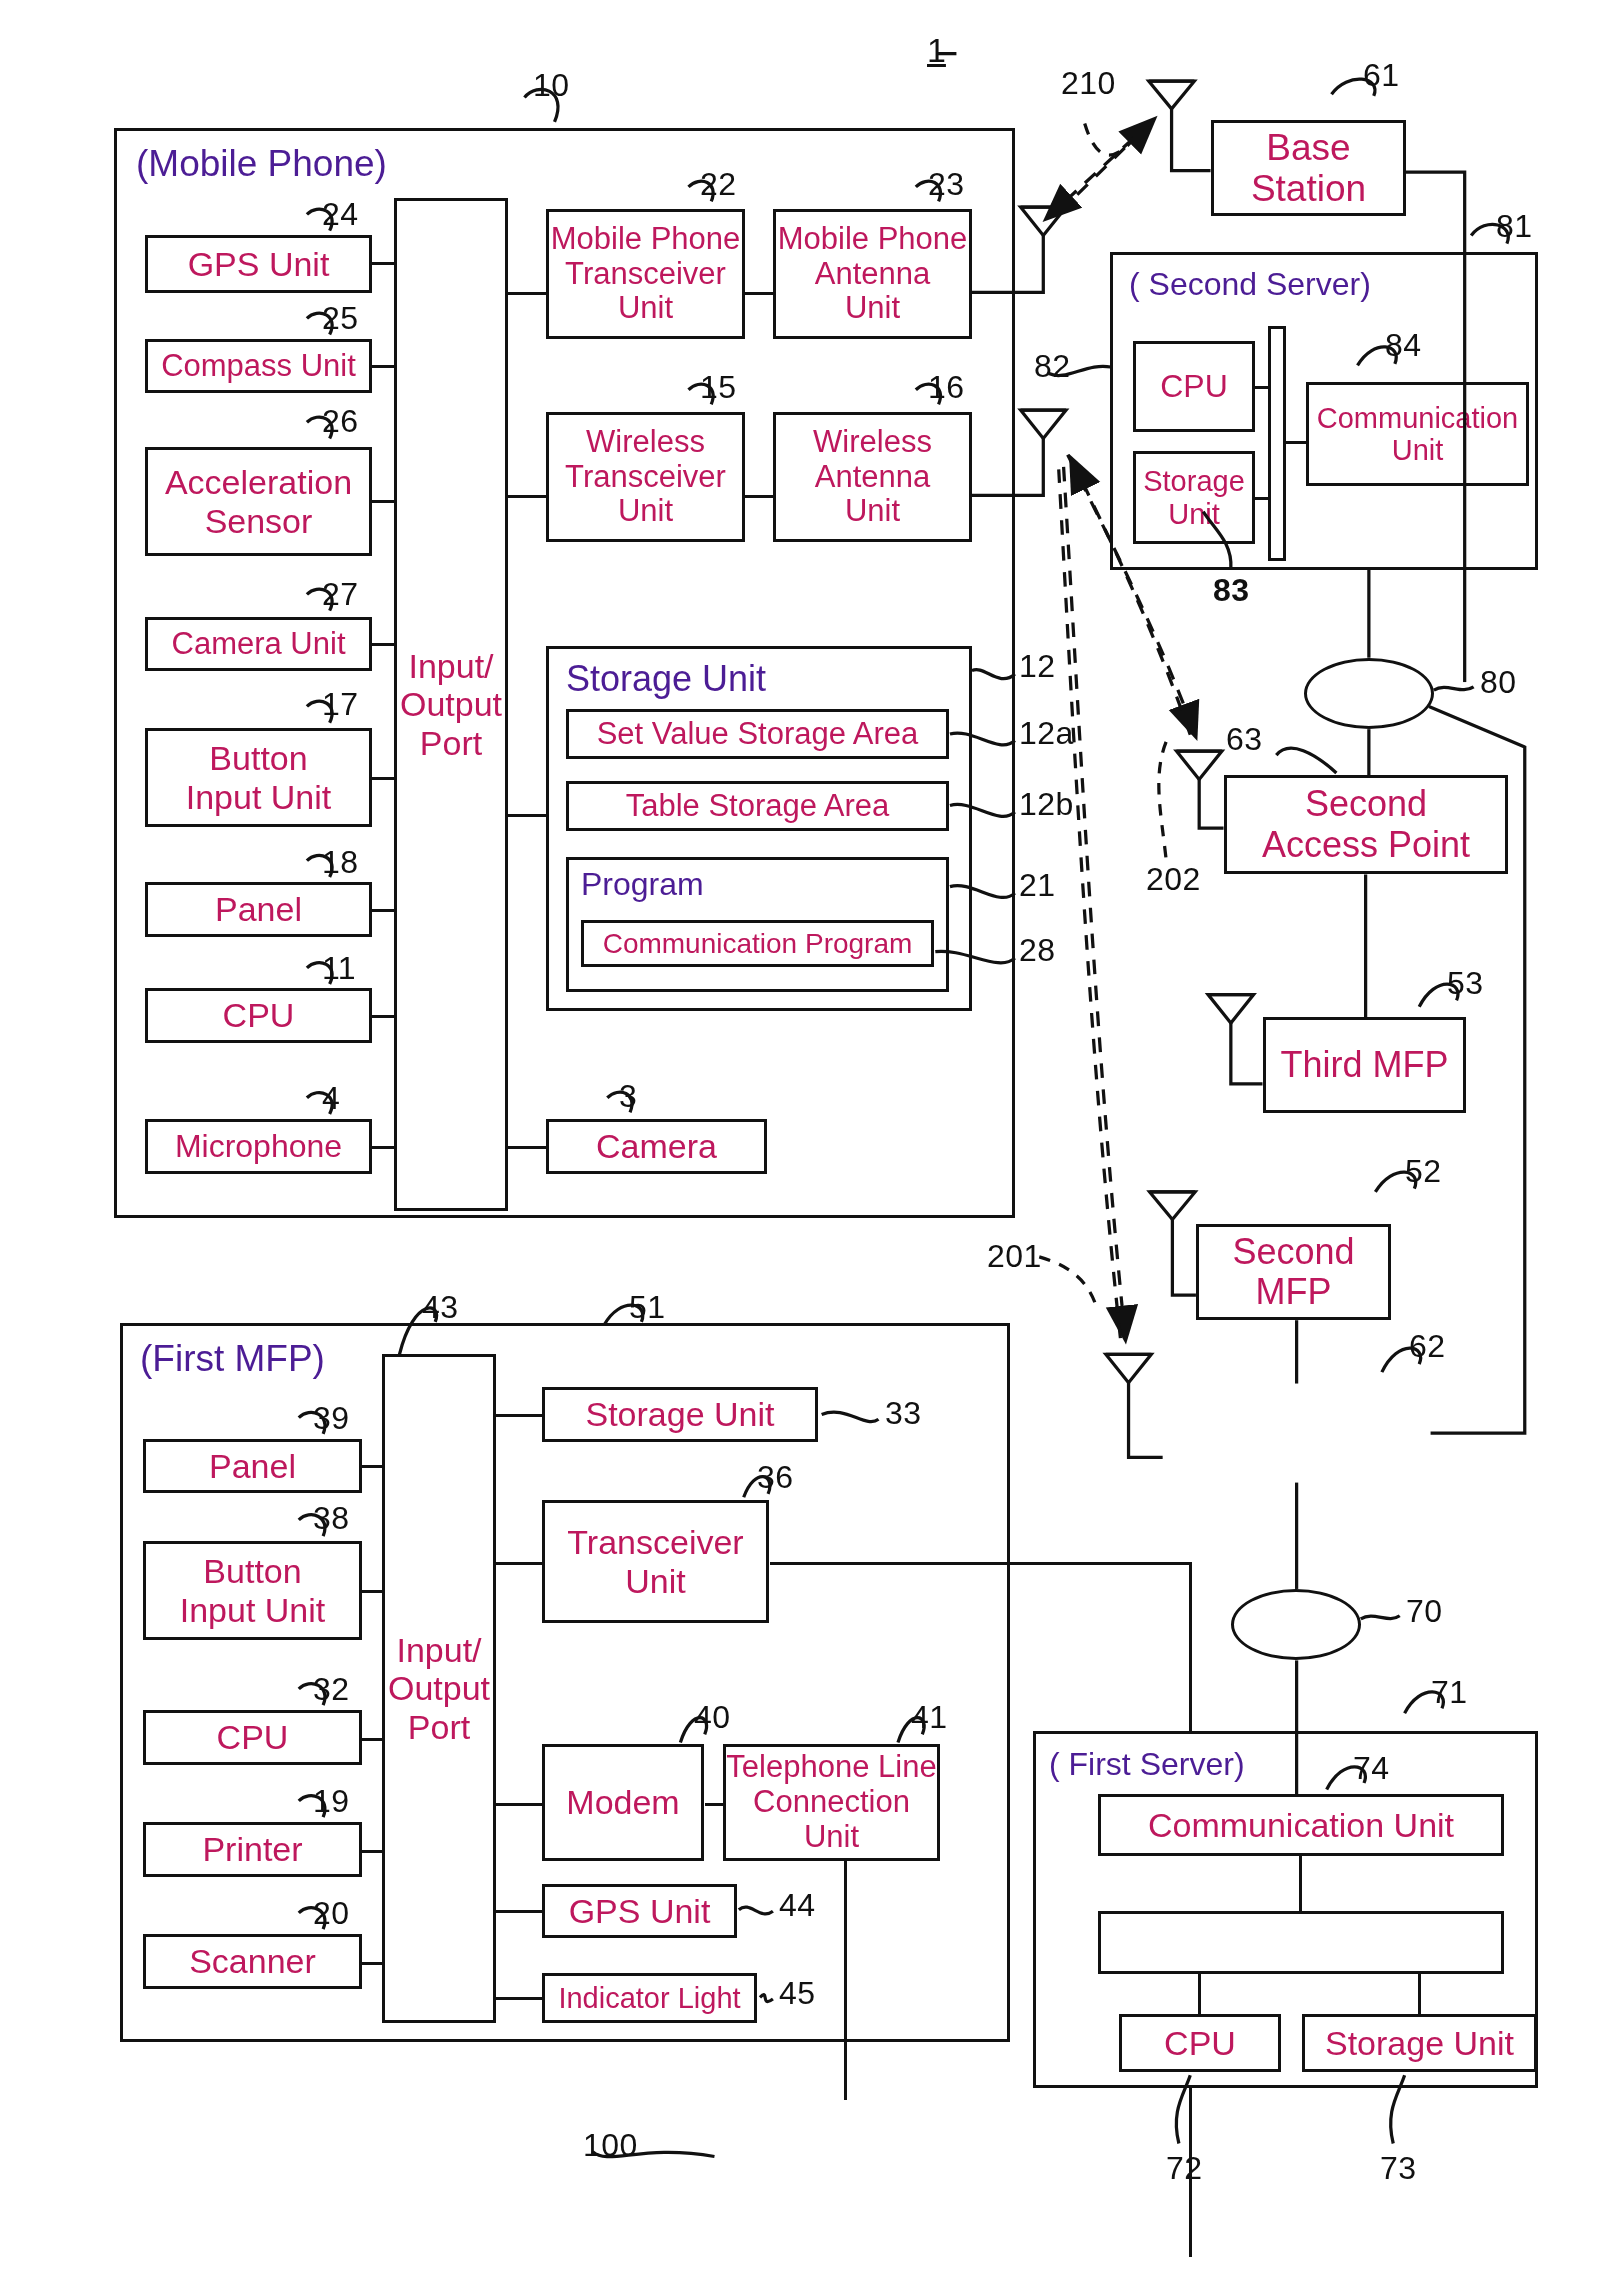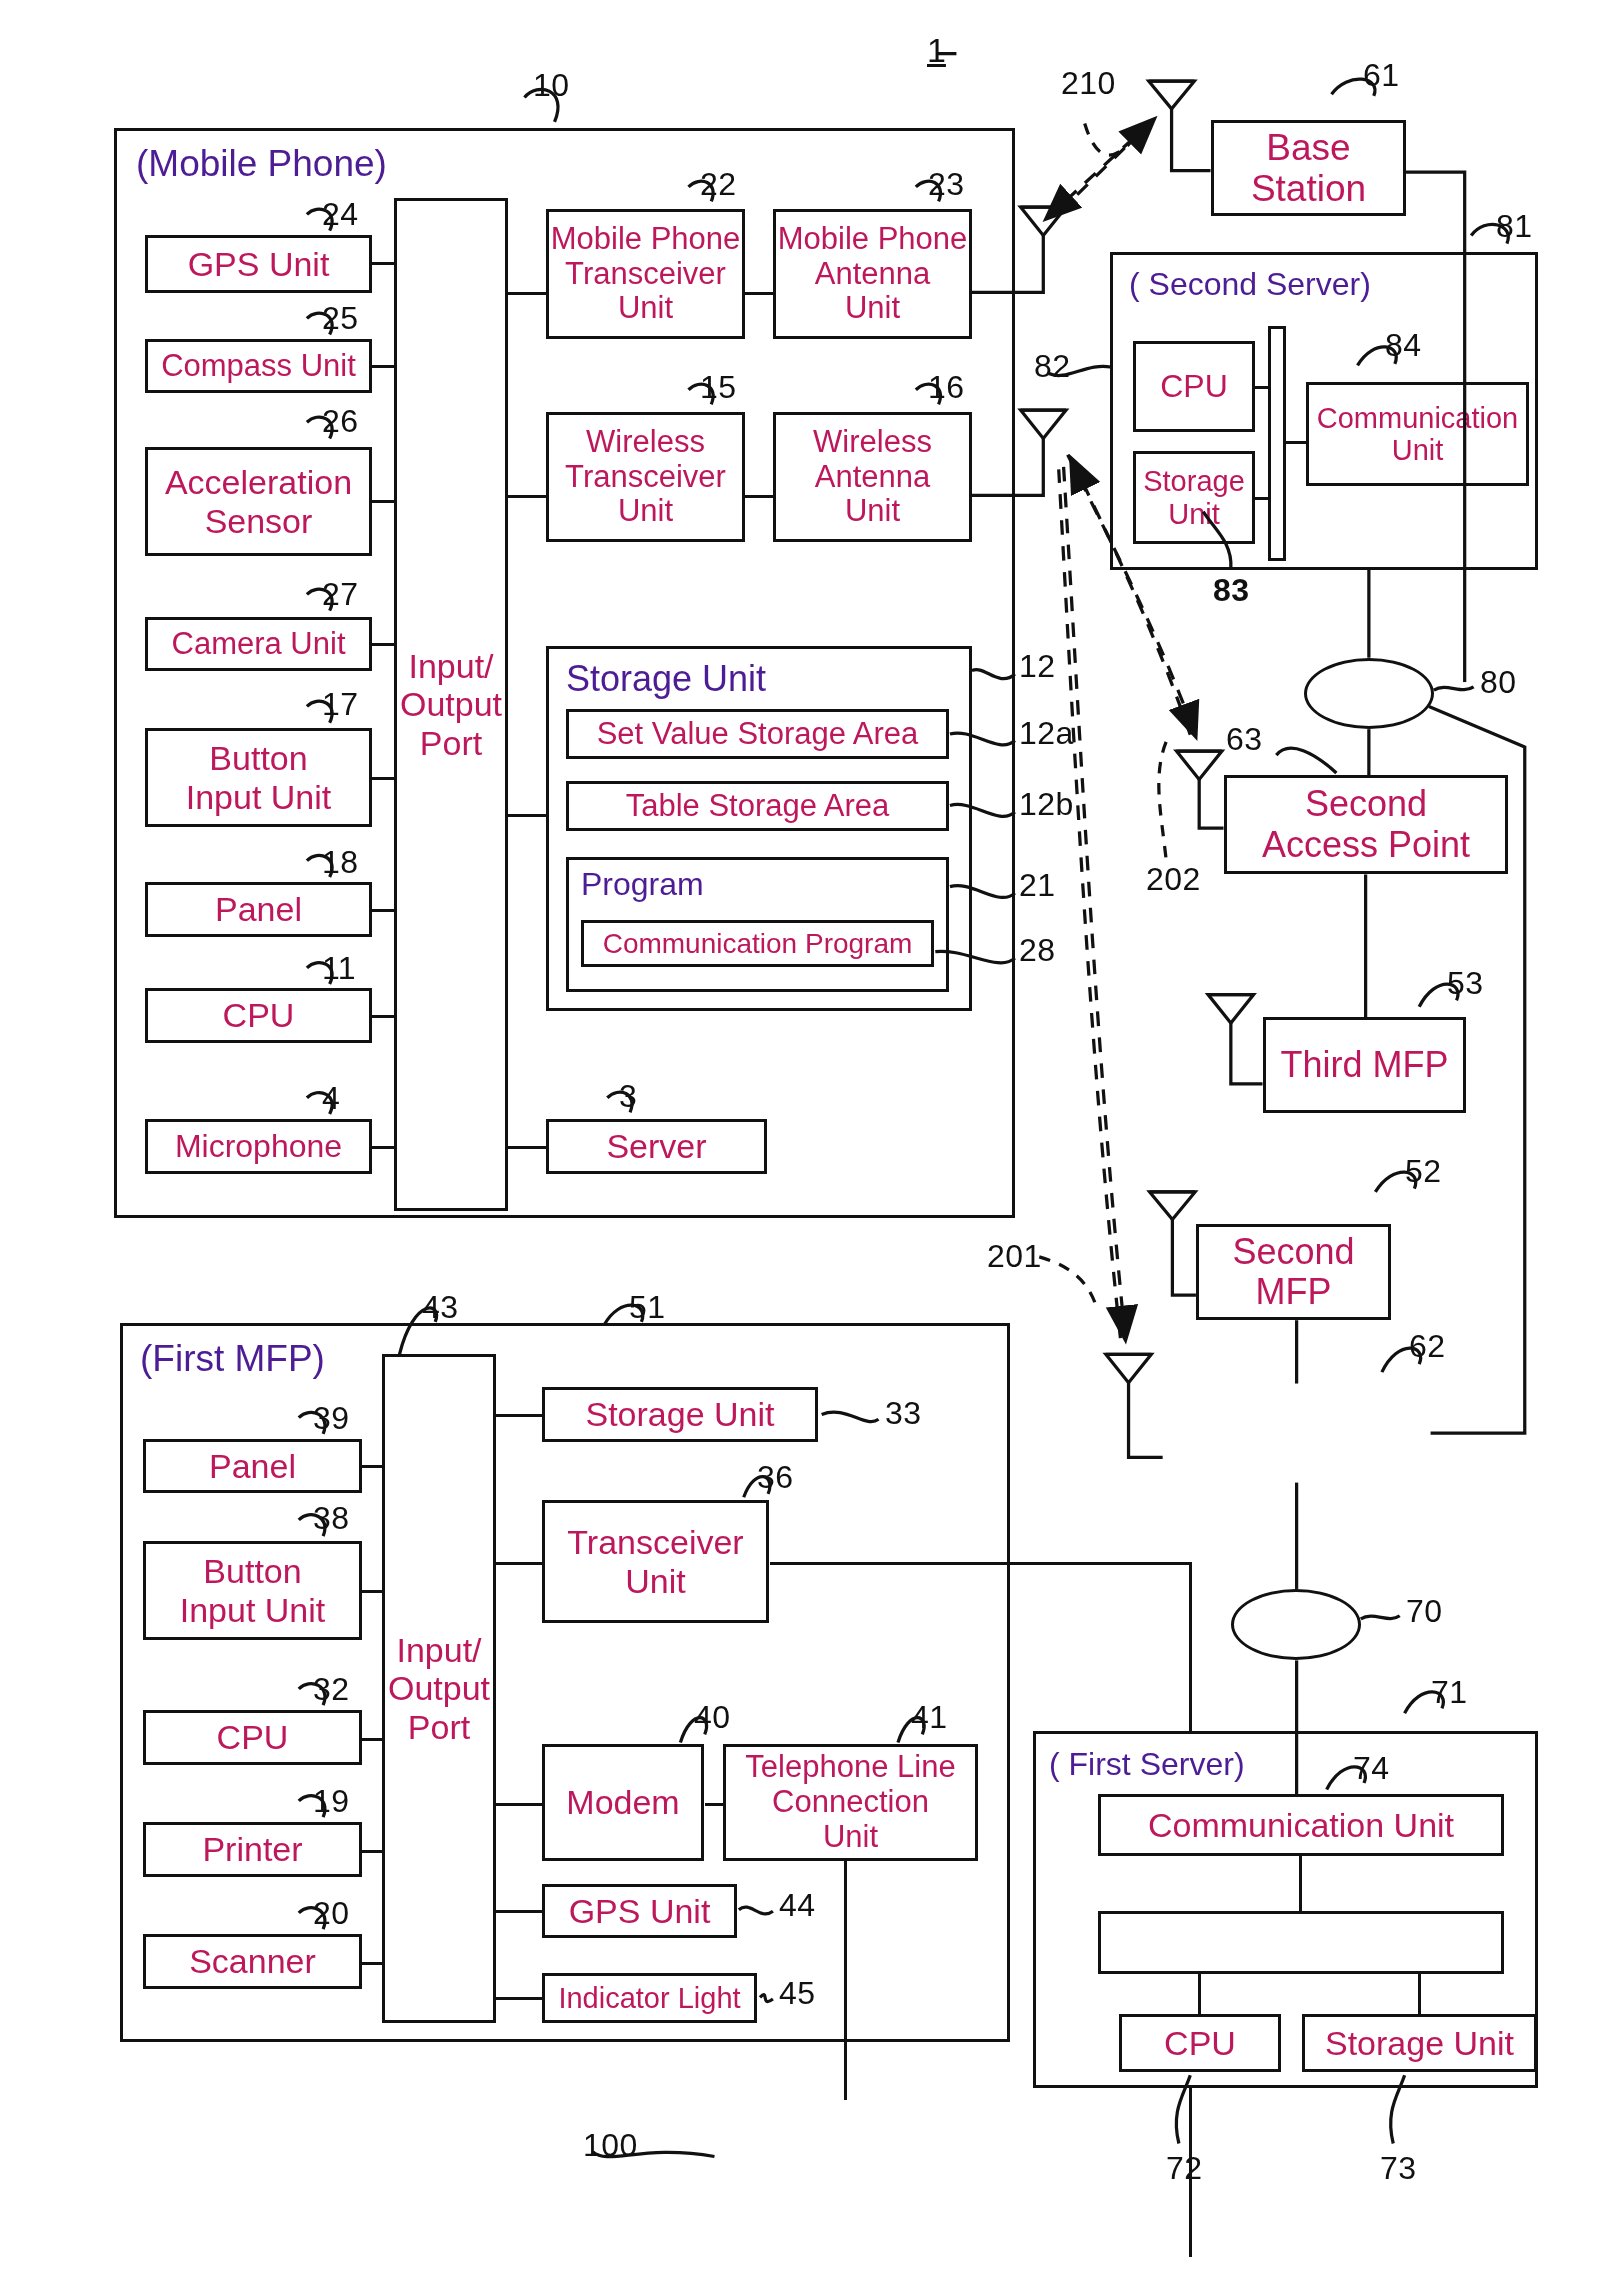--- a/index.html
+++ b/index.html
@@ -163,21 +163,21 @@
 
   <div class="container" style="left:566px;top:857px;width:383px;height:135px;"></div>
   <div class="boxlbl t40" style="left:581px;top:866px;">Program</div>
   <div class="ref" style="left:1019px;top:867px;">21</div>
 
   <div class="box t34" style="left:581px;top:920px;width:353px;height:47px;">Communication Program</div>
   <div class="ref" style="left:1019px;top:932px;">28</div>
 
   <div class="line hline" style="left:507px;top:814px;width:39px;"></div>
 
-  <div class="box t42" style="left:546px;top:1119px;width:221px;height:55px;">Server</div>
+  <div class="box t42" style="left:546px;top:1119px;width:221px;height:55px;">Camera</div>
   <div class="ref" style="left:619px;top:1078px;">3</div>
   <div class="line hline" style="left:507px;top:1146px;width:39px;"></div>
 
   <div class="container" style="left:120px;top:1323px;width:890px;height:719px;"></div>
   <div class="boxlbl t46" style="left:140px;top:1338px;">(First MFP)</div>
   <div class="ref" style="left:629px;top:1289px;">51</div>
 
   <div class="box t42" style="left:382px;top:1354px;width:114px;height:669px;white-space:pre-line;">Input/
 Output
 Port</div>
@@ -208,21 +208,21 @@
   <div class="box t42" style="left:542px;top:1387px;width:276px;height:55px;">Storage Unit</div>
   <div class="ref" style="left:885px;top:1395px;">33</div>
 
   <div class="box t42" style="left:542px;top:1500px;width:227px;height:123px;white-space:pre-line;">Transceiver
 Unit</div>
   <div class="ref" style="left:757px;top:1459px;">36</div>
 
   <div class="box t42" style="left:542px;top:1744px;width:162px;height:117px;">Modem</div>
   <div class="ref" style="left:694px;top:1699px;">40</div>
 
-  <div class="box t38" style="left:723px;top:1744px;width:255px;height:117px;white-space:pre-line;">Telephone Line
+  <div class="box t38" style="left:723px;top:1744px;width:217px;height:117px;white-space:pre-line;">Telephone Line
 Connection
 Unit</div>
   <div class="ref" style="left:911px;top:1699px;">41</div>
 
   <div class="box t42" style="left:542px;top:1884px;width:195px;height:54px;">GPS Unit</div>
   <div class="ref" style="left:779px;top:1887px;">44</div>
 
   <div class="box t36" style="left:542px;top:1973px;width:215px;height:50px;">Indicator Light</div>
   <div class="ref" style="left:779px;top:1975px;">45</div>
 

